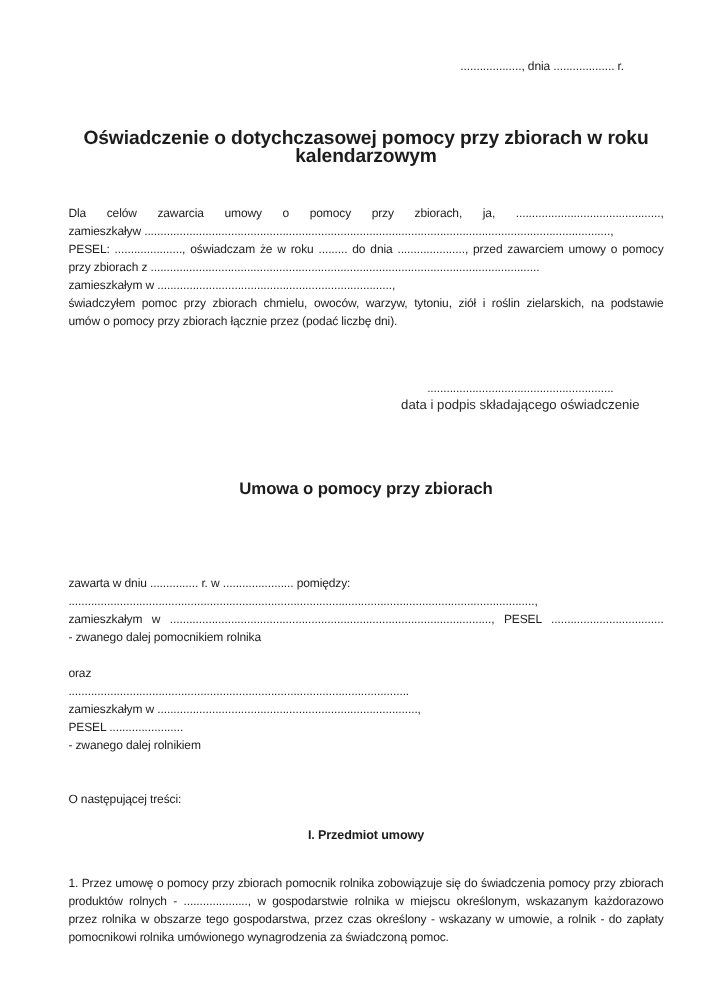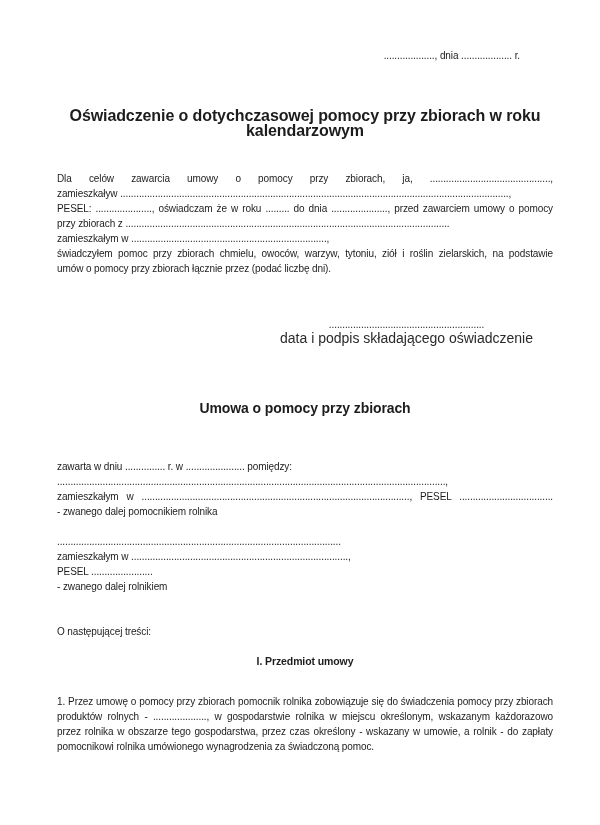--- a/index.html
+++ b/index.html
@@ -19,22 +19,22 @@
   }
   .line { white-space: normal; }
   .jl { text-align: justify; text-align-last: justify; }
   .date-line { text-align: right; margin-right: 33px; }
   .doc-title { font-weight: bold; text-align: center; }
   .t1 { font-size: 16px; margin-top: 45px; }
   .t2 { font-size: 14px; margin-top: 54px; }
   .decl-para { margin-top: 33px; }
   .sig { margin-top: 41px; margin-right: 20px; text-align: right; }
   .sig-inner { display: inline-block; text-align: center; }
-  .sig-cap { font-size: 14px; line-height: 13px; letter-spacing: 0; color: #2a2a2a; }
-  .parties { margin-top: 43px; }
+  .sig-cap { font-size: 11px; line-height: 13px; letter-spacing: 0; color: #2a2a2a; }
+  .parties { margin-top: 64px; }
   .second-party { margin-top: 15px; }
   .content-intro { margin-top: 30px; }
   .section-heading { margin-top: 15px; font-weight: bold; text-align: center; font-size: 10.5px; }
   .section-para { margin-top: 25px; }
 </style>
 </head>
 <body>
 
 <div class="page">
 
@@ -62,20 +62,21 @@
   <div class="doc-title t2">Umowa o pomocy przy zbiorach</div>
 
   <div class="parties">
     <div class="line">zawarta w dniu ............... r. w ...................... pomiędzy:</div>
     <div class="line">.................................................................................................................................................,</div>
     <div class="line jl">zamieszkałym w ...................................................................................................., PESEL ...................................</div>
     <div class="line">- zwanego dalej pomocnikiem rolnika</div>
   </div>
 
   <div class="second-party">
+    <div class="line">oraz</div>
     <div class="line">..........................................................................................................</div>
     <div class="line">zamieszkałym w .................................................................................,</div>
     <div class="line">PESEL .......................</div>
     <div class="line">- zwanego dalej rolnikiem</div>
   </div>
 
   <div class="line content-intro">O następującej treści:</div>
 
   <div class="section-heading">I. Przedmiot umowy</div>
 

